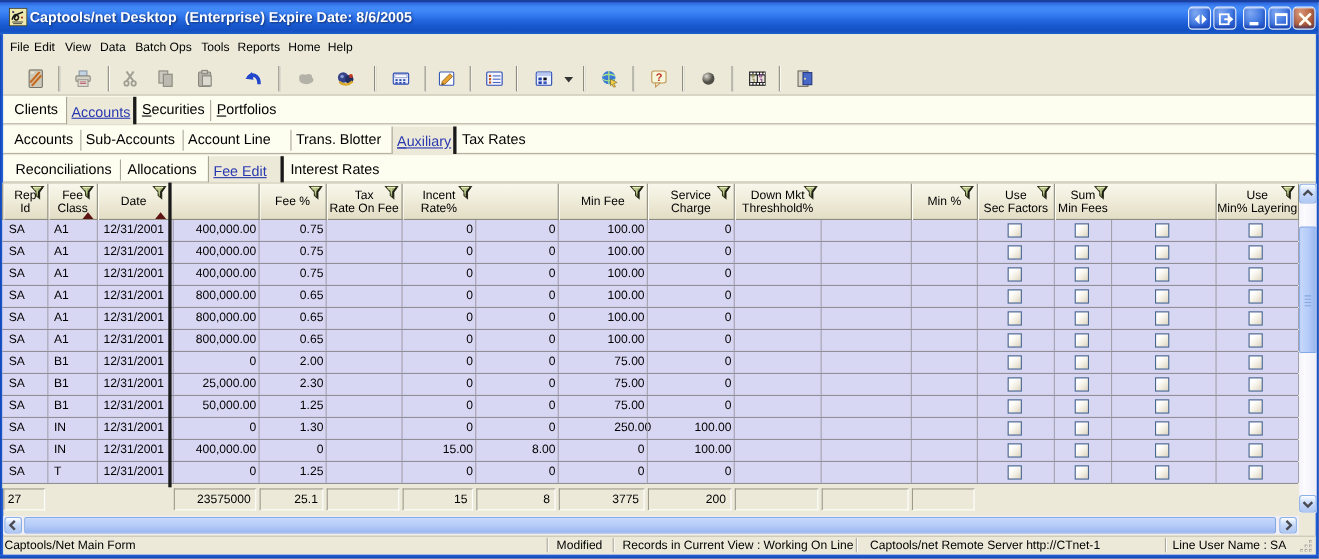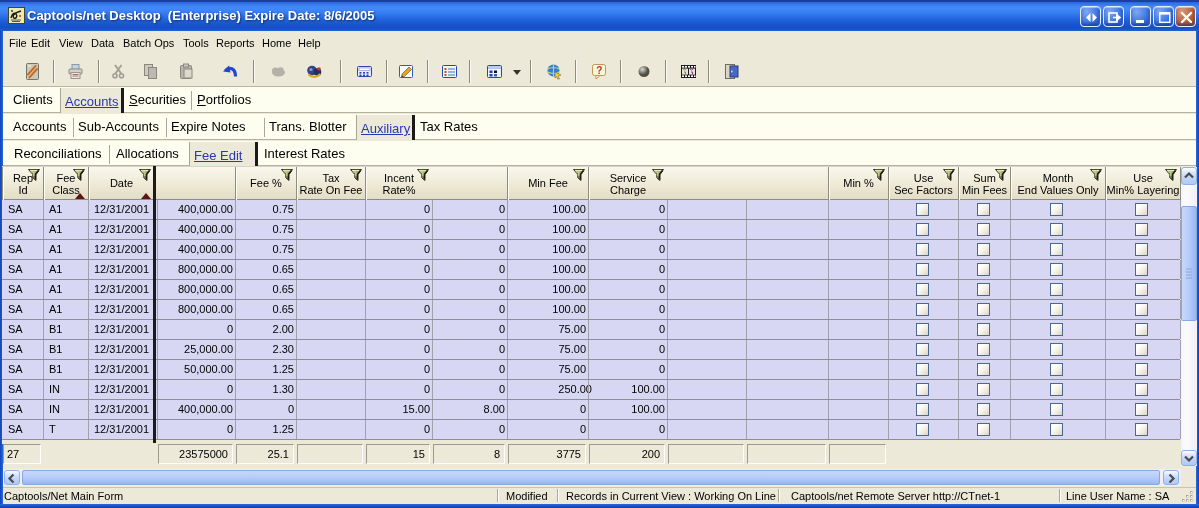--- a/index.html
+++ b/index.html
@@ -255,21 +255,21 @@
 <div class="abs tabsel" style="left:60px;top:88px;width:64px">
     <span style="left:4px">Accounts</span>
   </div>
 <div class="abs tablbl" style="left:129px;top:92px"><u>S</u>ecurities</div>
 <div class="abs tsepv" style="left:191px;top:91px"></div>
 <div class="abs tablbl" style="left:197px;top:92px"><u>P</u>ortfolios</div>
 <div class="abs tablbl" style="left:13px;top:119px">Accounts</div>
 <div class="abs tsepv" style="left:73px;top:118px"></div>
 <div class="abs tablbl" style="left:78px;top:119px">Sub-Accounts</div>
 <div class="abs tsepv" style="left:166px;top:118px"></div>
-<div class="abs tablbl" style="left:171px;top:119px">Expire Notes</div>
+<div class="abs tablbl" style="left:171px;top:119px">Account Line</div>
 <div class="abs tsepv" style="left:264px;top:118px"></div>
 <div class="abs tablbl" style="left:269px;top:119px">Trans. Blotter</div>
 <div class="abs tabsel" style="left:356px;top:115px;width:59px">
     <span style="left:4px"><u>A</u>uxiliary</span>
   </div>
 <div class="abs tablbl" style="left:420px;top:119px">Tax Rates</div>
 <div class="abs tablbl" style="left:14px;top:146px">Reconciliations</div>
 <div class="abs tsepv" style="left:109px;top:145px"></div>
 <div class="abs tablbl" style="left:116px;top:146px">Allocations</div>
 <div class="abs tabsel" style="left:189px;top:142px;width:69px;height:24px">
@@ -344,49 +344,49 @@
     </div>
     <div class="abs hcell" style="left:505px;width:81px;">
       <div class="htext" style="position:absolute;top:10px">Min Fee</div>
       <svg class="funnel" width="14" height="14">
         <path d="M1.5 1.5 L12.5 1.5 L9 6.5 L9 12.5 L5.8 9.8 L5.8 6.5 Z" fill="#9aa870" stroke="#32321f" stroke-width="1"></path>
         <path d="M3 2.5 L10.5 2.5" stroke="#e4ecb4" stroke-width="1.3"></path>
         <path d="M11.5 2.5 L8.3 6.5 L8.3 11.5" stroke="#1c1c14" stroke-width="1.5" fill="none"></path>
         <path d="M4 3.8 L6.8 3.8 L6.8 8" stroke="#c2cf90" stroke-width="1.2" fill="none"></path>
       </svg>
     </div>
+    <div class="abs hcell" style="left:665px;width:79px;">
+      <div class="htext" style="position:absolute;top:5px">Down Mkt<br>Threshhold%</div>
+      <svg class="funnel" width="14" height="14">
+        <path d="M1.5 1.5 L12.5 1.5 L9 6.5 L9 12.5 L5.8 9.8 L5.8 6.5 Z" fill="#9aa870" stroke="#32321f" stroke-width="1"></path>
+        <path d="M3 2.5 L10.5 2.5" stroke="#e4ecb4" stroke-width="1.3"></path>
+        <path d="M11.5 2.5 L8.3 6.5 L8.3 11.5" stroke="#1c1c14" stroke-width="1.5" fill="none"></path>
+        <path d="M4 3.8 L6.8 3.8 L6.8 8" stroke="#c2cf90" stroke-width="1.2" fill="none"></path>
+      </svg>
+    </div>
     <div class="abs hcell" style="left:826px;width:60px;">
       <div class="htext" style="position:absolute;top:10px">Min %</div>
       <svg class="funnel" width="14" height="14">
         <path d="M1.5 1.5 L12.5 1.5 L9 6.5 L9 12.5 L5.8 9.8 L5.8 6.5 Z" fill="#9aa870" stroke="#32321f" stroke-width="1"></path>
         <path d="M3 2.5 L10.5 2.5" stroke="#e4ecb4" stroke-width="1.3"></path>
         <path d="M11.5 2.5 L8.3 6.5 L8.3 11.5" stroke="#1c1c14" stroke-width="1.5" fill="none"></path>
         <path d="M4 3.8 L6.8 3.8 L6.8 8" stroke="#c2cf90" stroke-width="1.2" fill="none"></path>
       </svg>
     </div>
     <div class="abs hcell" style="left:886px;width:70px;">
       <div class="htext" style="position:absolute;top:5px">Use<br>Sec Factors</div>
       <svg class="funnel" width="14" height="14">
         <path d="M1.5 1.5 L12.5 1.5 L9 6.5 L9 12.5 L5.8 9.8 L5.8 6.5 Z" fill="#9aa870" stroke="#32321f" stroke-width="1"></path>
         <path d="M3 2.5 L10.5 2.5" stroke="#e4ecb4" stroke-width="1.3"></path>
         <path d="M11.5 2.5 L8.3 6.5 L8.3 11.5" stroke="#1c1c14" stroke-width="1.5" fill="none"></path>
         <path d="M4 3.8 L6.8 3.8 L6.8 8" stroke="#c2cf90" stroke-width="1.2" fill="none"></path>
       </svg>
     </div>
     <div class="abs hcell" style="left:956px;width:52px;">
       <div class="htext" style="position:absolute;top:5px">Sum<br>Min Fees</div>
-      <svg class="funnel" width="14" height="14">
-        <path d="M1.5 1.5 L12.5 1.5 L9 6.5 L9 12.5 L5.8 9.8 L5.8 6.5 Z" fill="#9aa870" stroke="#32321f" stroke-width="1"></path>
-        <path d="M3 2.5 L10.5 2.5" stroke="#e4ecb4" stroke-width="1.3"></path>
-        <path d="M11.5 2.5 L8.3 6.5 L8.3 11.5" stroke="#1c1c14" stroke-width="1.5" fill="none"></path>
-        <path d="M4 3.8 L6.8 3.8 L6.8 8" stroke="#c2cf90" stroke-width="1.2" fill="none"></path>
-      </svg>
-    </div>
-    <div class="abs hcell" style="left:1008px;width:95px;">
-      <div class="htext" style="position:absolute;top:5px">Month<br>End Values Only</div>
       <svg class="funnel" width="14" height="14">
         <path d="M1.5 1.5 L12.5 1.5 L9 6.5 L9 12.5 L5.8 9.8 L5.8 6.5 Z" fill="#9aa870" stroke="#32321f" stroke-width="1"></path>
         <path d="M3 2.5 L10.5 2.5" stroke="#e4ecb4" stroke-width="1.3"></path>
         <path d="M11.5 2.5 L8.3 6.5 L8.3 11.5" stroke="#1c1c14" stroke-width="1.5" fill="none"></path>
         <path d="M4 3.8 L6.8 3.8 L6.8 8" stroke="#c2cf90" stroke-width="1.2" fill="none"></path>
       </svg>
     </div>
     <div class="abs hcell" style="left:1103px;width:75px;">
       <div class="htext" style="position:absolute;top:5px">Use<br>Min% Layering</div>
       <svg class="funnel" width="14" height="14">

